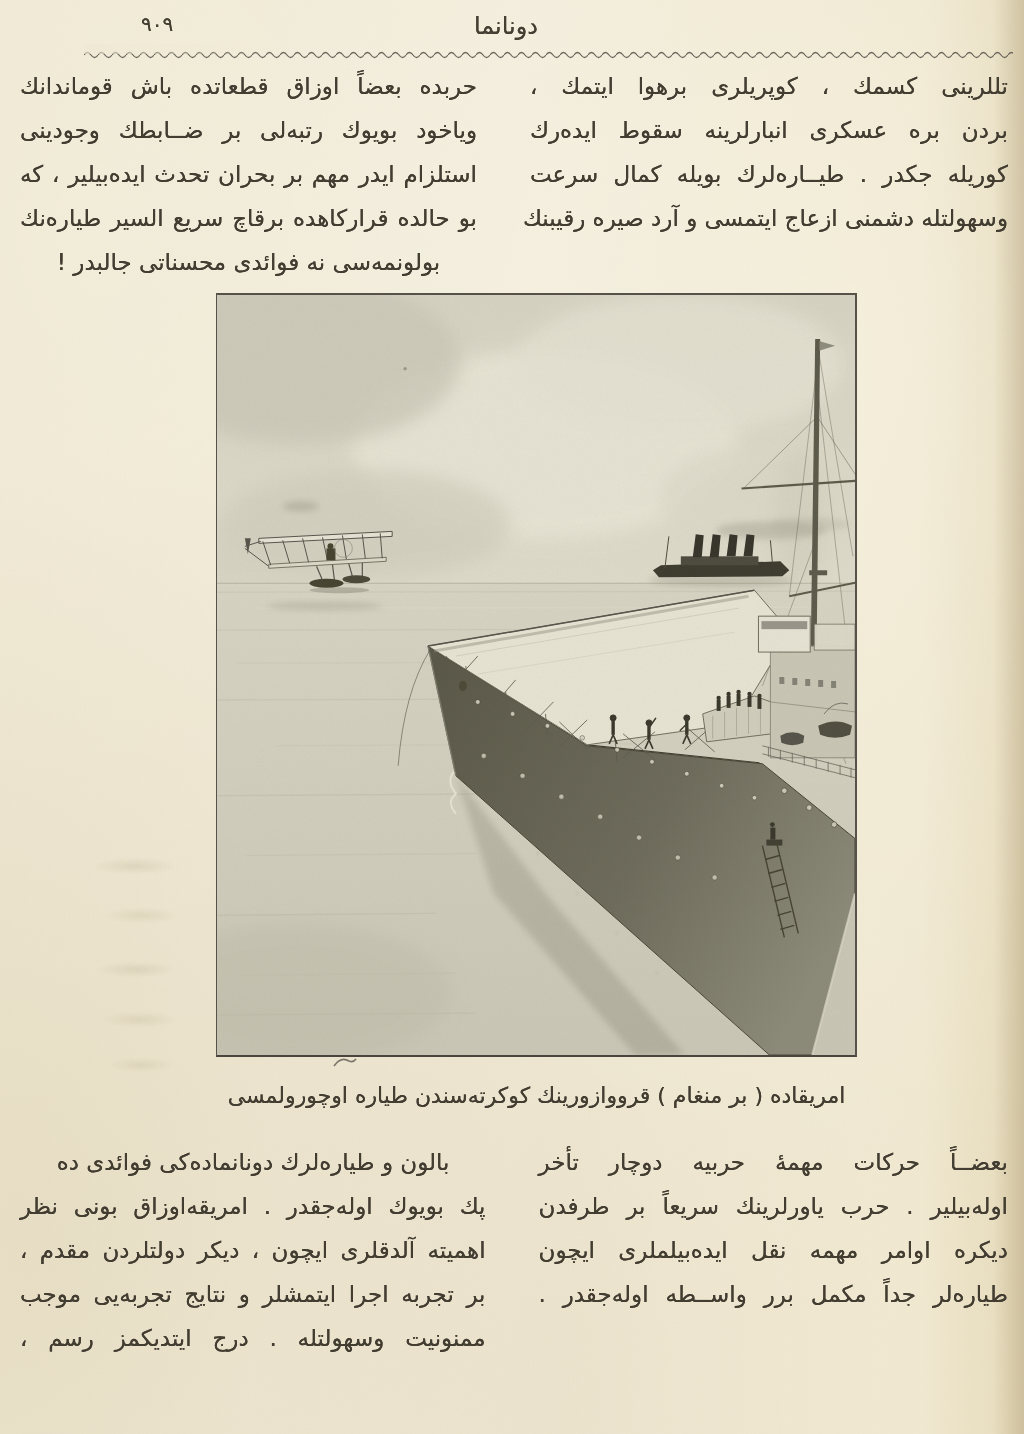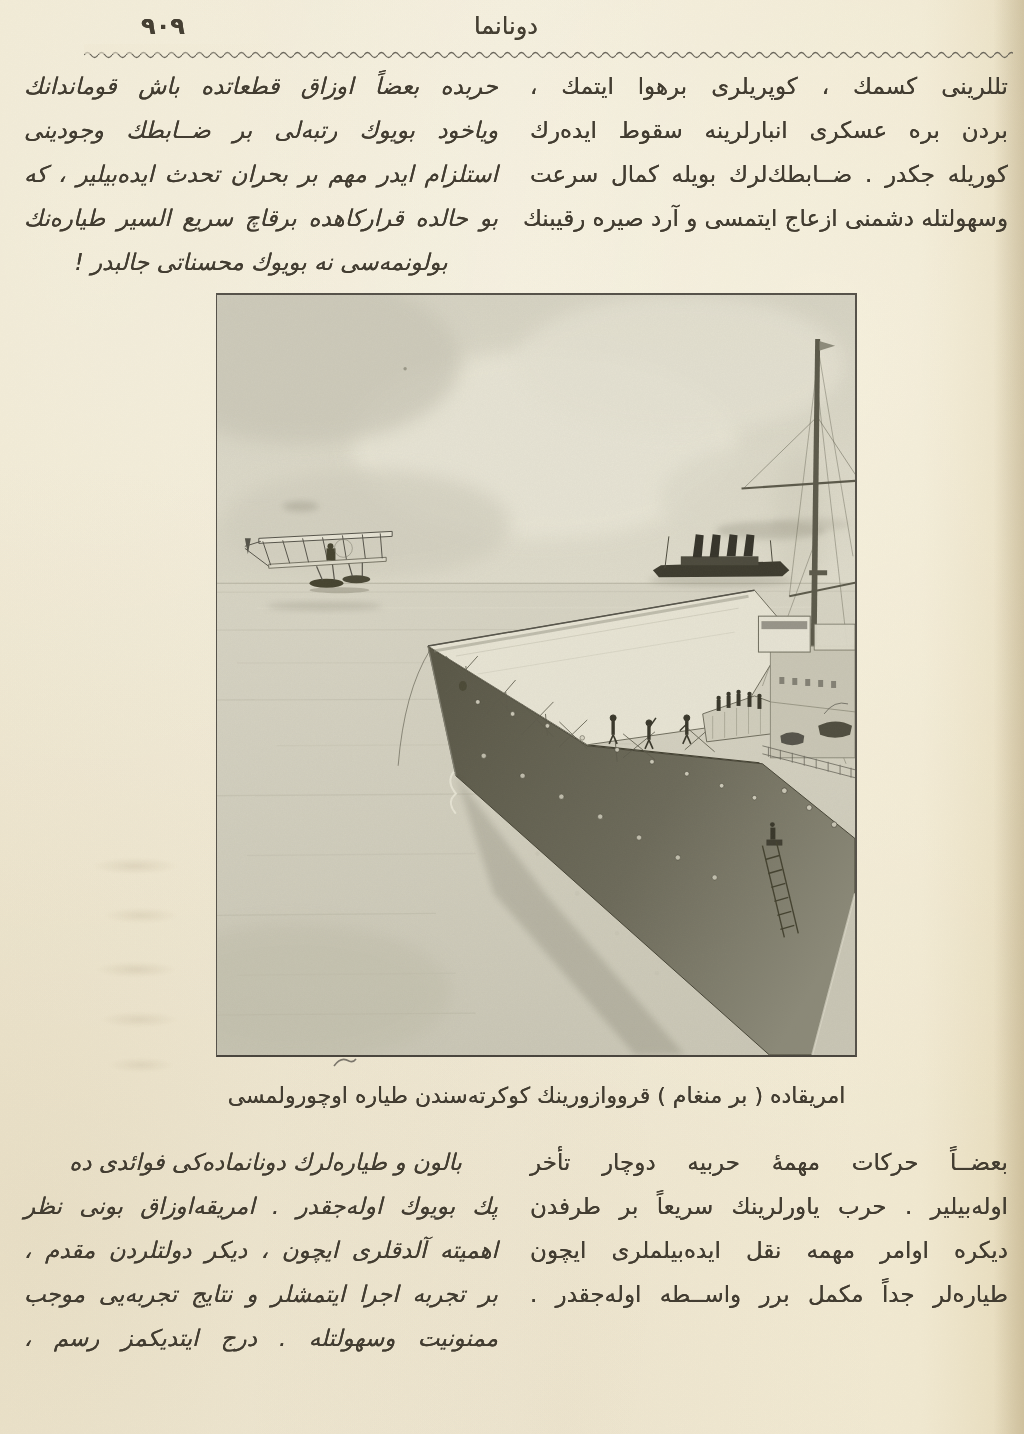--- a/index.html
+++ b/index.html
@@ -12,31 +12,31 @@
       radial-gradient(ellipse at 4% 86%, rgba(150,115,60,.09), transparent 45%),
       radial-gradient(ellipse at 55% 99%, rgba(160,125,70,.07), transparent 40%),
       radial-gradient(ellipse at 10% 16%, rgba(255,255,250,.18), transparent 50%),
       linear-gradient(90deg,#efe8d2 0%, #f2ecd9 50%, #f0e8d0 90%, #e7dcbd 99%),
       #f0e9d4;
     color:#3f3a2f;
   }
   .ar{direction:rtl;unicode-bidi:isolate;}
   
   .masthead{position:absolute;top:0;left:0;right:0;height:58px;}
-  .page-number{position:absolute;left:141px;top:12px;font-size:24px;font-weight:bold;color:#453f33;text-shadow:0 0 .5px #453f33;}
+  .page-number{position:absolute;left:141px;top:12px;font-size:20px;font-weight:normal;color:#453f33;text-shadow:0 0 .5px #453f33;}
   .mag-title{position:absolute;left:0;right:12px;top:12px;text-align:center;font-size:24px;color:#453f33;text-shadow:0 0 .5px #453f33;}
   .rule-wrap{position:absolute;left:84px;top:44px;width:929px;height:10px;}
   .rule-fade{position:absolute;inset:0;background:linear-gradient(to right, rgba(240,233,212,.65), rgba(240,233,212,0) 22%);pointer-events:none;}
   
   .textblock{position:absolute;left:20px;width:988px;display:flex;direction:rtl;}
   .textblock.top{top:64px;}
   .textblock.bottom{top:1140px;}
   .col{font-size:23px;line-height:44px;color:#423c31;text-shadow:0 0 .45px #423c31;}
-  .col.rcol{width:478px;margin-left:32px;}
-  .col.lcol{width:474px;font-style:italic;}
+  .col.rcol{width:478px;margin-left:53px;}
+  .col.lcol{width:474px;}
   .line{direction:rtl;white-space:nowrap;text-align:justify;text-align-last:justify;}
   .line.endline{text-align-last:center;}
   .line.parstart{padding-right:36px;text-align-last:right;}
   
   .figure{
     position:absolute;left:216px;top:293px;width:641px;height:764px;
     border:2px solid #56524a;border-left-width:1px;border-bottom-color:#49453d;
     box-sizing:border-box;background:#d8d5c5;
     box-shadow: inset 0 0 46px rgba(84,78,52,.30), inset 0 0 6px rgba(84,78,52,.18);
   }
@@ -65,29 +65,29 @@
         <rect x="0" y="0" width="929" height="10" fill="url(#wavepat)"></rect>
       </svg>
       <div class="rule-fade"></div>
     </div>
   </div>
 
   <div class="textblock top">
     <div class="col rcol ar">
       <div class="line">تللرينى كسمك ، كوپريلرى برهوا ايتمك ،</div>
       <div class="line">بردن بره عسكرى انبارلرينه سقوط ايده‌رك</div>
-      <div class="line">كوريله جكدر . ضــابطك‌لرك بويله كمال سرعت</div>
+      <div class="line">كوريله جكدر . طيــاره‌لرك بويله كمال سرعت</div>
       <div class="line">وسهولتله دشمنى ازعاج ايتمسى و آرد صيره رقيبنك</div>
     </div>
     <div class="col lcol ar">
       <div class="line">حربده بعضاً اوزاق قطعاتده باش قوماندانك</div>
       <div class="line">وياخود بويوك رتبه‌لى بر ضــابطك وجودينى</div>
       <div class="line">استلزام ايدر مهم بر بحران تحدث ايده‌بيلير ، كه</div>
       <div class="line">بو حالده قراركاهده برقاچ سريع السير طياره‌نك</div>
-      <div class="line endline">بولونمه‌سى نه بويوك محسناتى جالبدر !</div>
+      <div class="line endline">بولونمه‌سى نه فوائدى محسناتى جالبدر !</div>
     </div>
   </div>
 
   <div class="figure">
     <svg viewBox="0 0 641 762" preserveAspectRatio="none">
       <defs>
         <linearGradient id="skyg" x1="0" y1="0" x2="0" y2="1">
           <stop offset="0" stop-color="#d6d3c3"></stop>
             <stop offset="1" stop-color="#dedbcb"></stop>
         </linearGradient>

